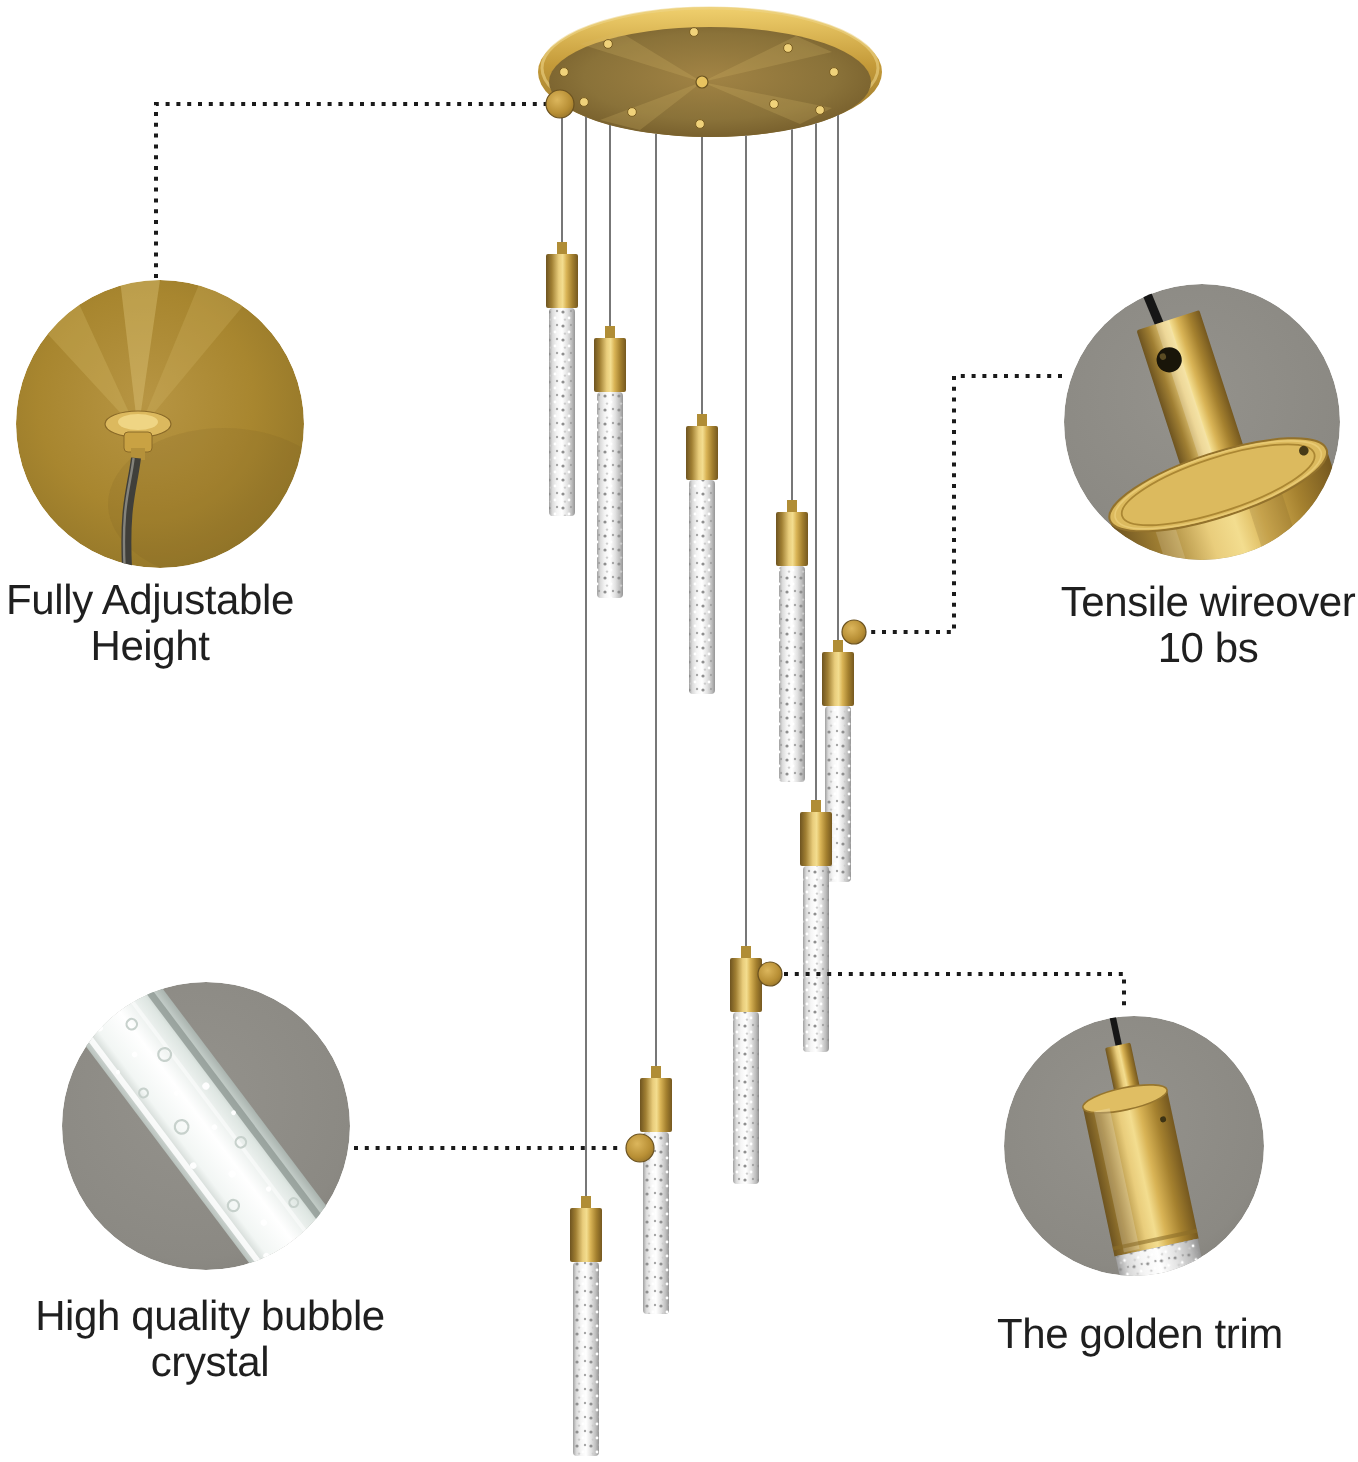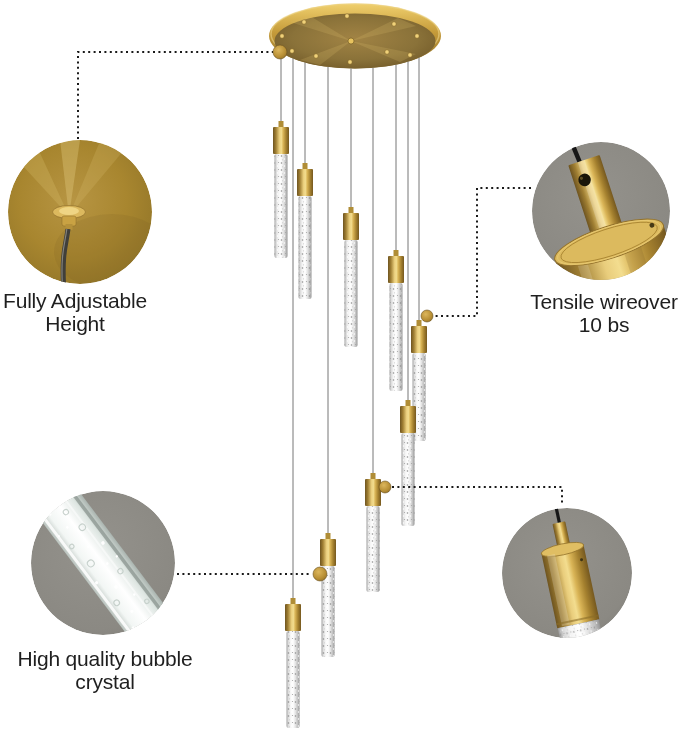--- a/index.html
+++ b/index.html
@@ -290,14 +290,17 @@
   <span class="cap-line">Height</span>
 </div>
 <div class="caption" style="left:514px;top:290px;width:180px">
   <span class="cap-line">Tensile wireover</span>
   <span class="cap-line">10 bs</span>
 </div>
 <div class="caption" style="left:-5px;top:647px;width:220px">
   <span class="cap-line">High quality bubble</span>
   <span class="cap-line">crystal</span>
 </div>
+<div class="caption" style="left:460px;top:656px;width:220px">
+  <span class="cap-line">The golden trim</span>
+</div>
 
 </div>
 
 </body></html>

